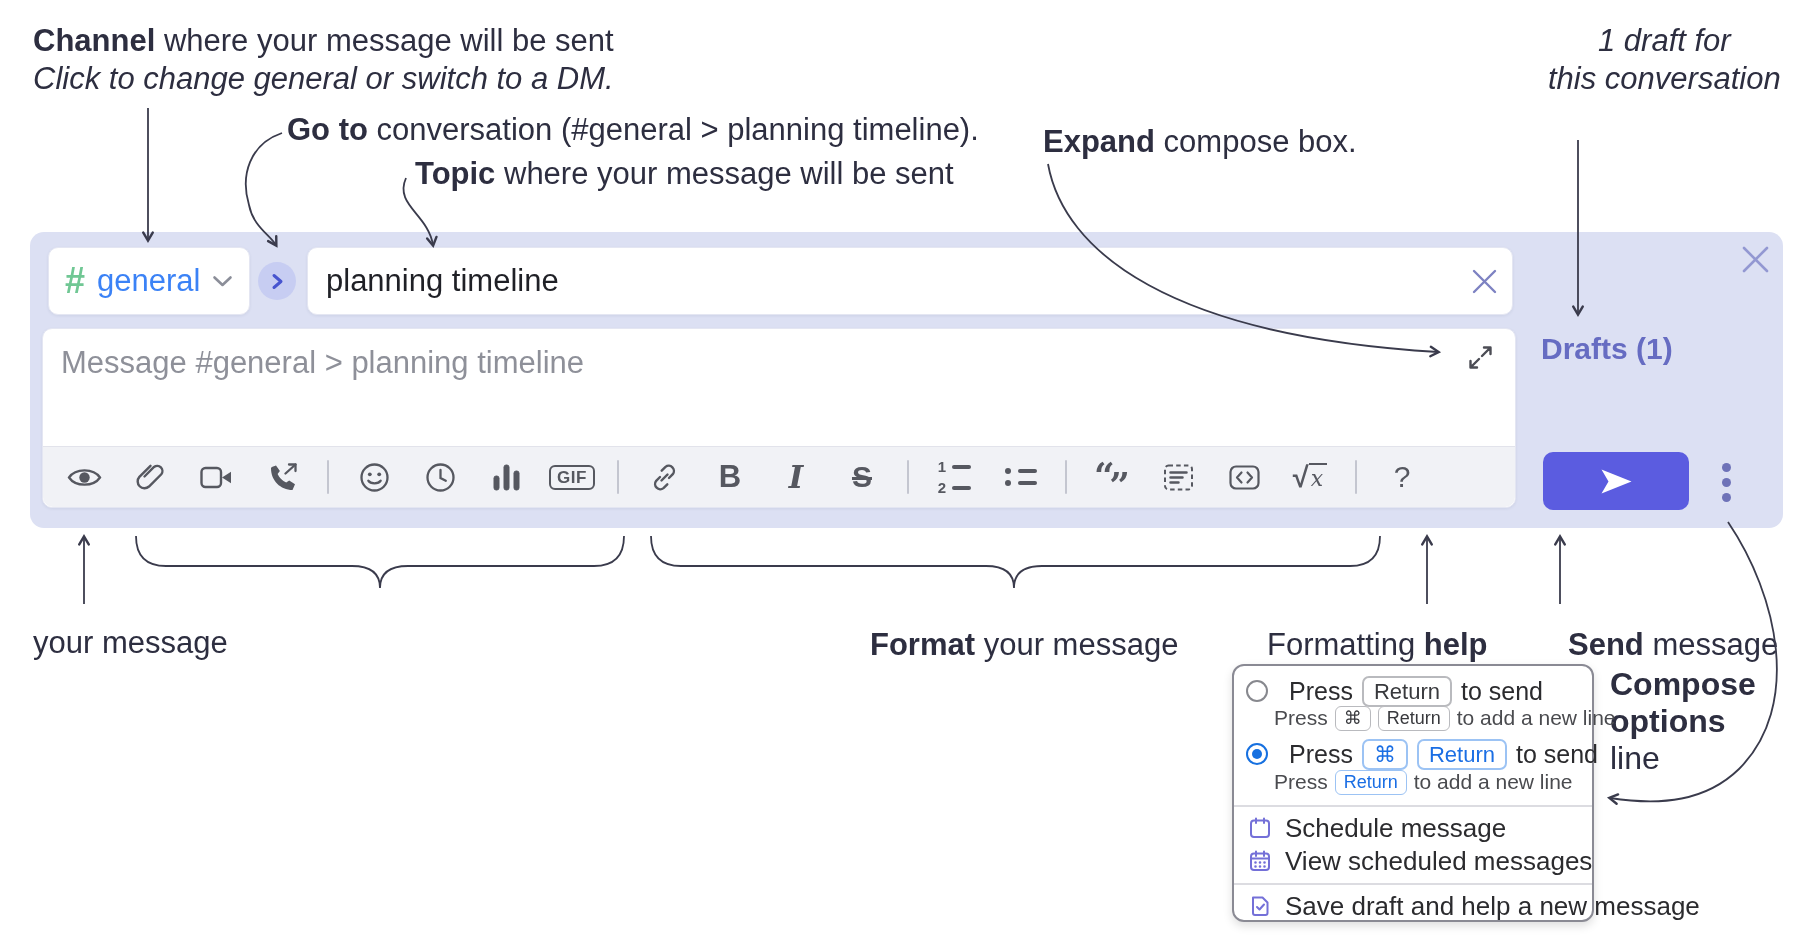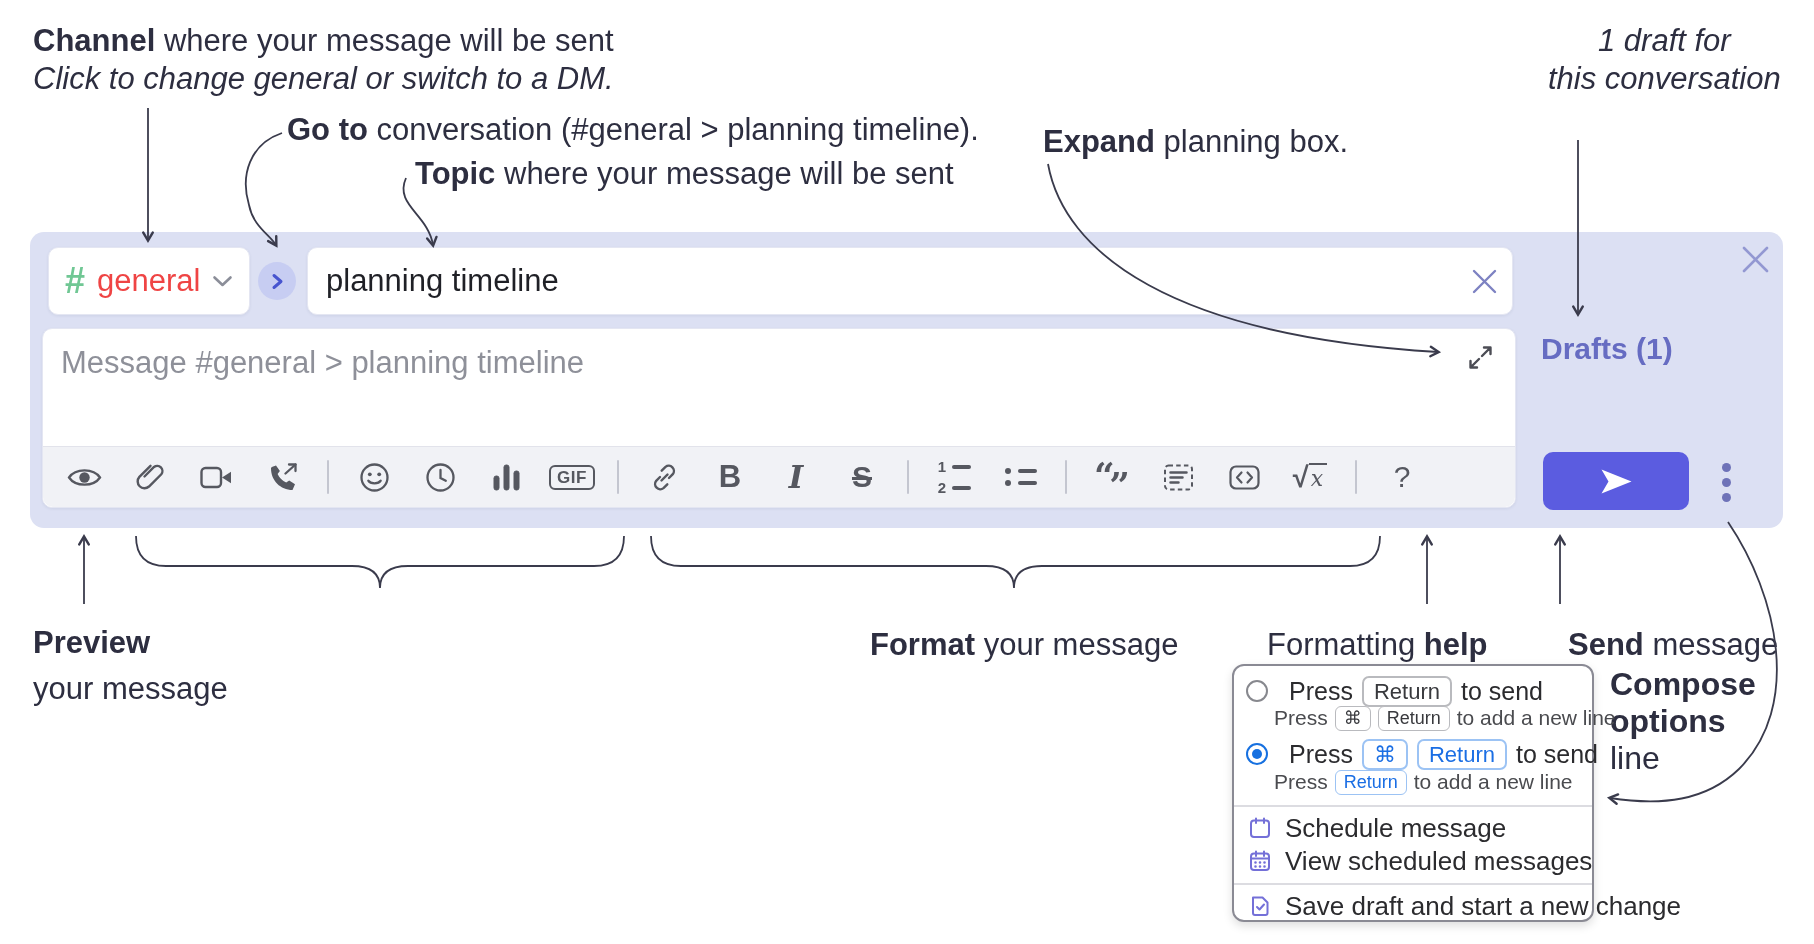--- a/index.html
+++ b/index.html
@@ -28,21 +28,21 @@
   .overlay path { fill: none; stroke: #3a3b4c; stroke-width: 1.8; }
 
   
   .compose { position: absolute; left: 30px; top: 232px; width: 1753px; height: 296px;
              background: #dce0f3; border-radius: 14px; }
   .whitebox { background: #fff; border: 1px solid #e4e6f2; box-shadow: 0 1px 3px rgba(40,45,90,.08); border-radius: 10px; }
 
   .channel-box { position: absolute; left: 18px; top: 15px; width: 202px; height: 68px;
                  display: flex; align-items: center; gap: 12px; padding: 0 16px; cursor: pointer; }
   .hash { color: #70c794; font-size: 36px; font-weight: 700; line-height: 1; }
-  .channel-name { font-size: 31px; color: #ef4444; }
+  .channel-name { font-size: 31px; color: #3b82f6; }
   .chev-down { margin-left: auto; display: flex; }
 
   .goto-circle { position: absolute; left: 228px; top: 30px; width: 38px; height: 38px; border-radius: 50%;
                  background: #c7cdf2; display: flex; align-items: center; justify-content: center; cursor: pointer; }
 
   .topic-input { position: absolute; left: 277px; top: 15px; width: 1206px; height: 68px;
                  border: 1px solid #e4e6f2; box-shadow: 0 1px 3px rgba(40,45,90,.08);
                  border-radius: 10px; background: #fff; font-family: "Liberation Sans", sans-serif;
                  font-size: 31px; color: #1f2026; padding: 0 70px 0 18px; outline: none; }
   .topic-clear { position: absolute; left: 1440px; top: 35px; width: 28px; height: 28px; cursor: pointer;
@@ -139,21 +139,21 @@
     <div><b>Channel</b><span> where your message will be sent</span></div>
     <div class="it">Click to change general or switch to a DM.</div>
   </div>
   <div class="note" id="note-goto">
     <b>Go to</b><span> conversation (#general &gt; planning timeline).</span>
   </div>
   <div class="note" id="note-topic">
     <b>Topic</b><span> where your message will be sent</span>
   </div>
   <div class="note" id="note-expand">
-    <b>Expand</b><span> planning box.</span>
+    <b>Expand</b><span> compose box.</span>
   </div>
   <div class="note" id="note-drafts">
     <div class="it">1 draft for</div>
     <div class="it">this conversation</div>
   </div>
 
   <div class="compose">
 
     <div class="channel-box whitebox">
       <span class="hash">#</span>
@@ -349,21 +349,20 @@
     </button>
 
     <button class="dots-btn">
       <i></i>
         <i></i>
         <i></i>
     </button>
   </div>
 
   <div class="label" id="label-preview">
-    <div><b>Preview</b></div>
     <div>your message</div>
   </div>
   <div class="label" id="label-format">
     <b>Format</b><span> your message</span>
   </div>
   <div class="label" id="label-help">
     <span>Formatting </span><b>help</b>
   </div>
   <div class="label" id="label-send">
     <b>Send</b><span> message</span>
@@ -420,17 +419,17 @@
       <span>View scheduled messages</span>
     </div>
     <div class="p-div" style="top:217px;"></div>
     <div class="p-row p-item" style="top:223px; height:34px;">
       <span>
         <svg width="24" height="24" viewBox="0 0 24 24" fill="none" stroke="#7470d8" stroke-width="2" stroke-linecap="round" stroke-linejoin="round">
             <path d="M5,3.5 H14.5 L19.5,8.5 V19 a2,2 0 0 1 -2,2 H7 a2,2 0 0 1 -2,-2 Z"></path>
             <path d="M9,13 l2.5,2.5 L16,10.5"></path>
           </svg>
       </span>
-      <span>Save draft and start a new change</span>
+      <span>Save draft and help a new message</span>
     </div>
   </div>
 
 </div>
 
 </body></html>

